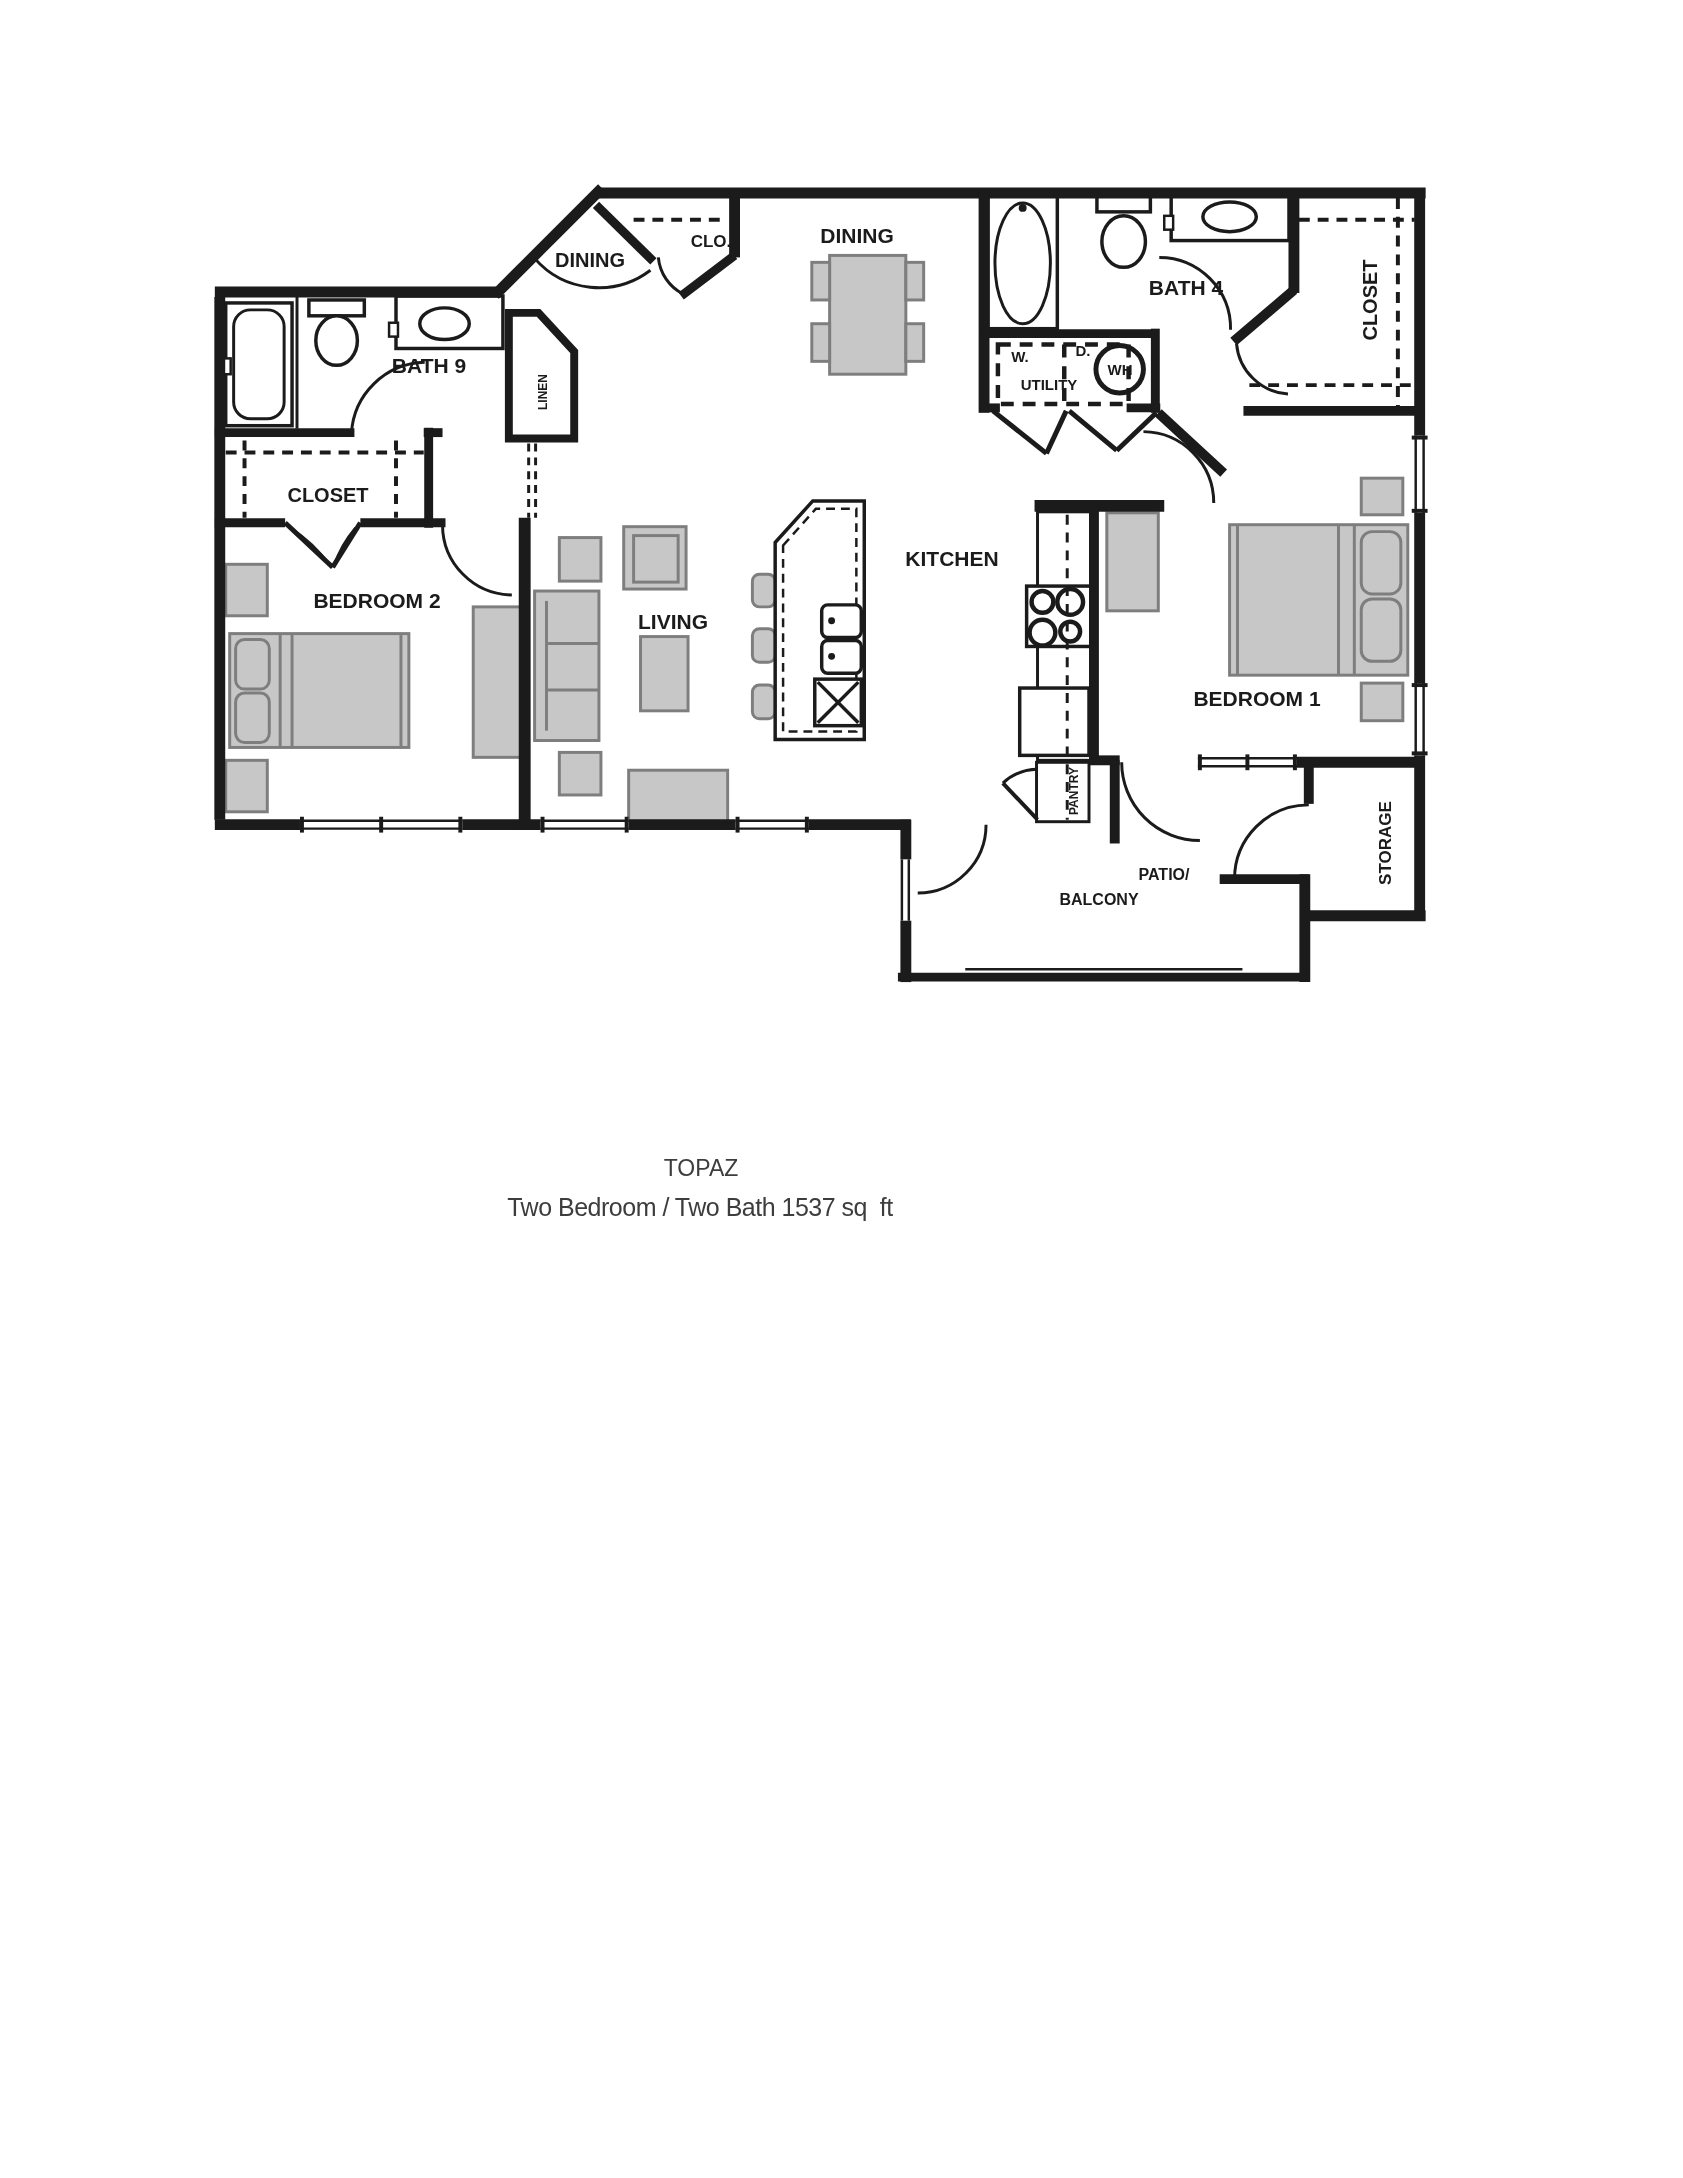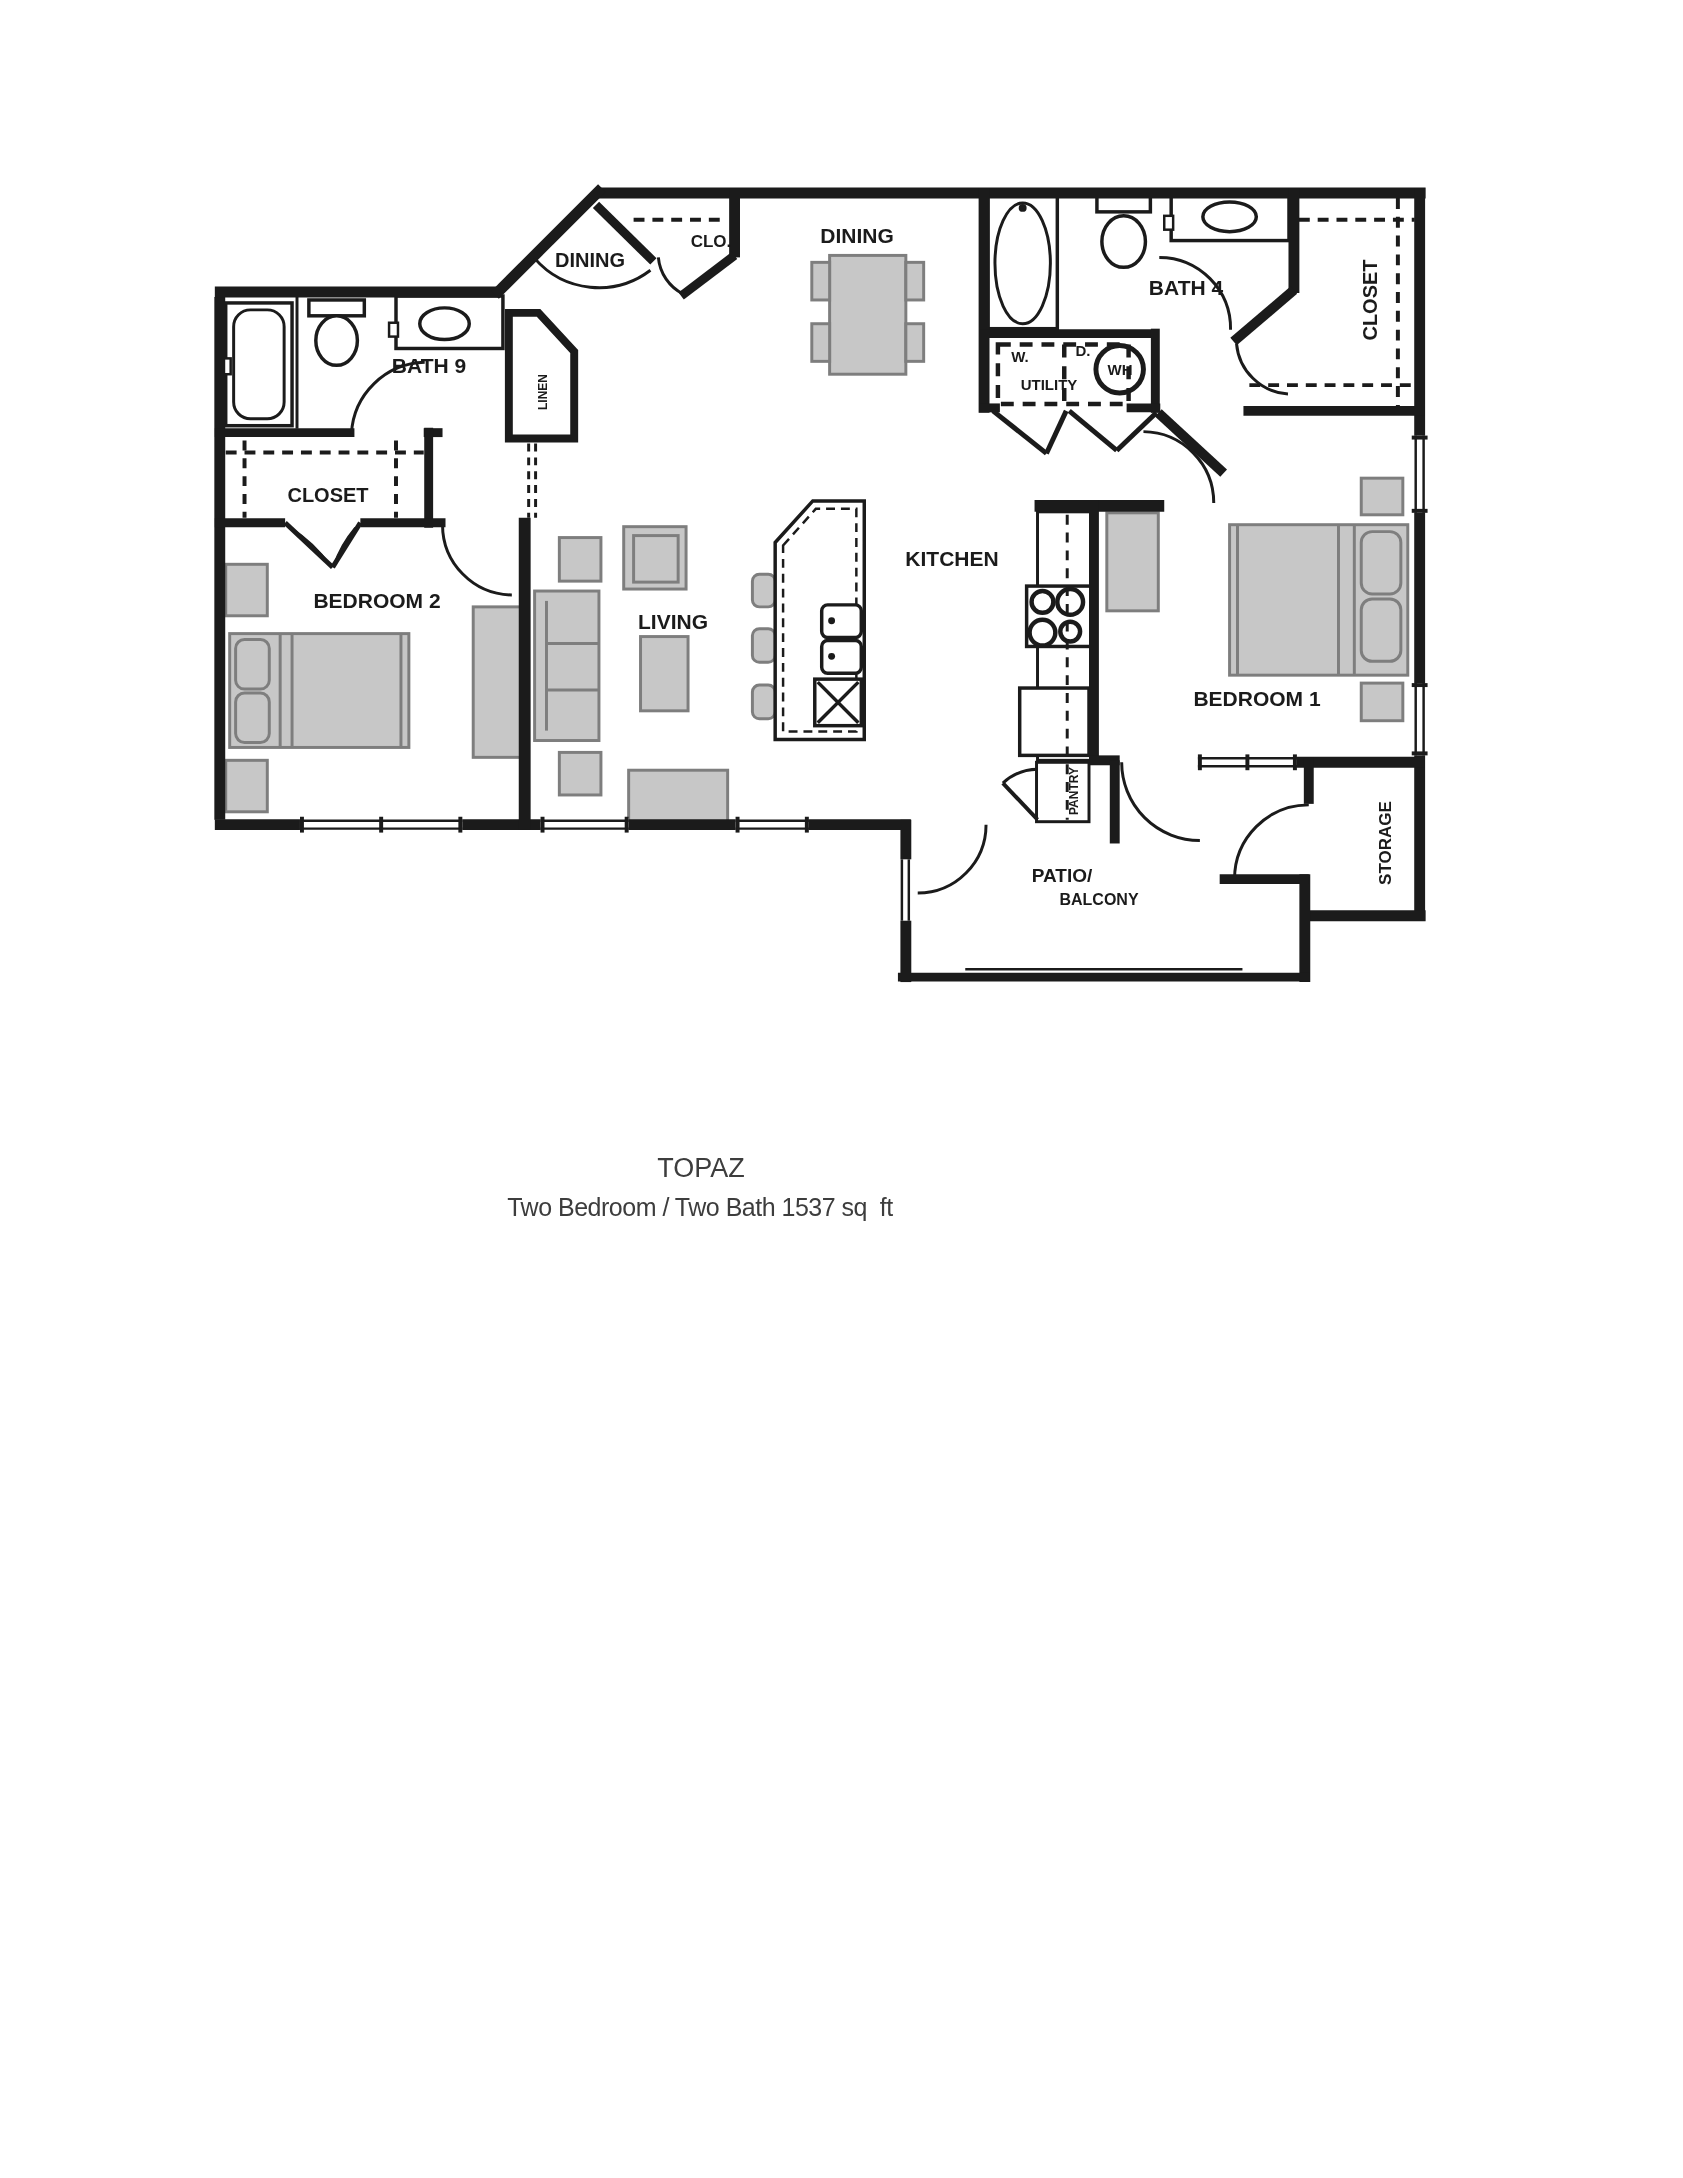--- a/index.html
+++ b/index.html
@@ -332,20 +332,20 @@
 <div class="lbl" style="left:377px;top:600px">BEDROOM 2</div>
 <div class="lbl" style="left:673px;top:621px">LIVING</div>
 <div class="lbl" style="left:952px;top:558px">KITCHEN</div>
 <div class="lbl small" style="left:1020px;top:356px">W.</div>
 <div class="lbl small" style="left:1083px;top:350px">D.</div>
 <div class="lbl small" style="left:1049px;top:384px">UTILITY</div>
 <div class="lbl small" style="left:1120px;top:369px">WH</div>
 <div class="lbl vert" style="left:1074px;top:791px;font-size:12px">PANTRY</div>
 <div class="lbl" style="left:1257px;top:698px">BEDROOM 1</div>
 <div class="lbl vert" style="left:1385px;top:843px;font-size:17px">STORAGE</div>
-<div class="lbl" style="left:1062px;top:875px;font-size:19px">PATIO/</div>
+<div class="lbl" style="left:1164px;top:875px;font-size:16px">PATIO/</div>
 <div class="lbl" style="left:1099px;top:900px;font-size:16px">BALCONY</div>
 
-<div class="caption" style="left:701px;top:1168px;font-size:27px">TOPAZ</div>
+<div class="caption" style="left:701px;top:1168px;font-size:23px">TOPAZ</div>
 <div class="caption" style="left:700px;top:1207px;font-size:25px;letter-spacing:-0.5px">Two Bedroom / Two Bath 1537 sq  ft</div>
 
 </div>
 
 
 </body></html>

